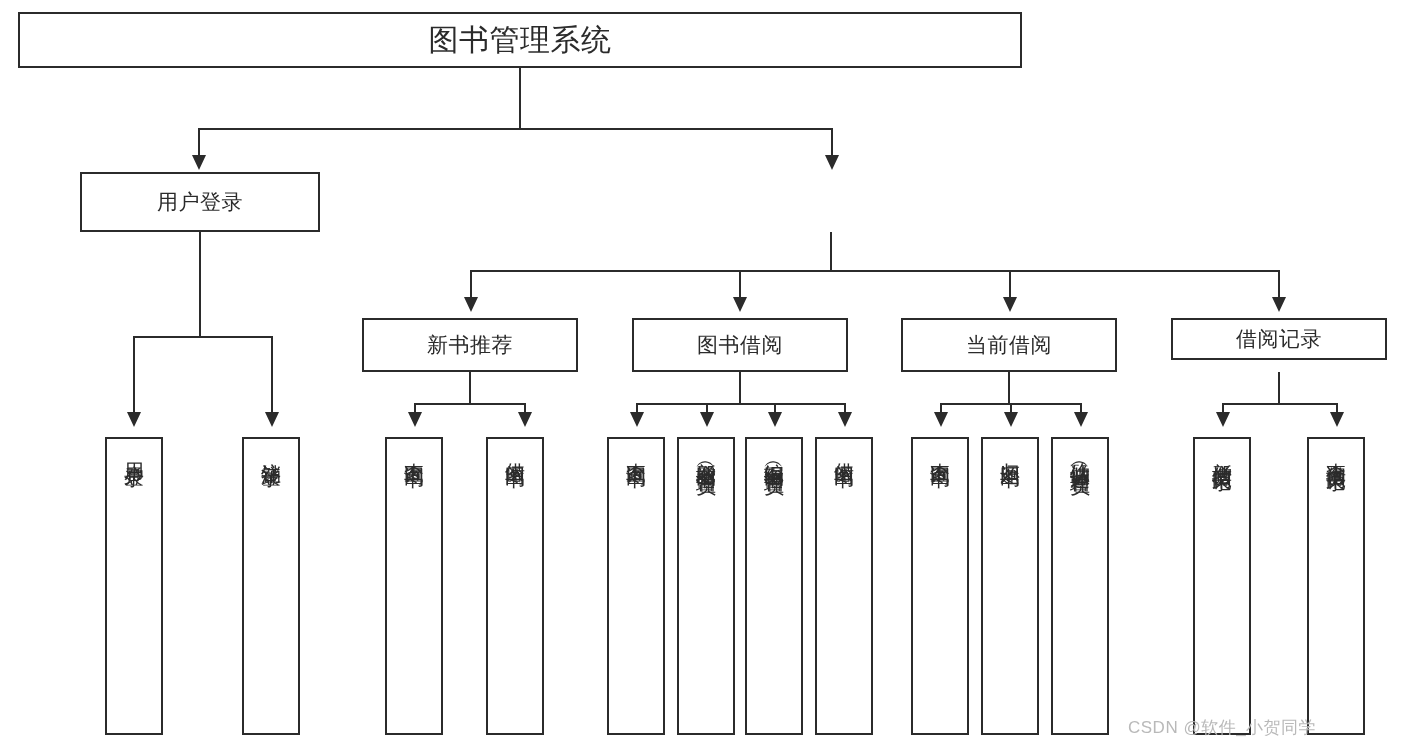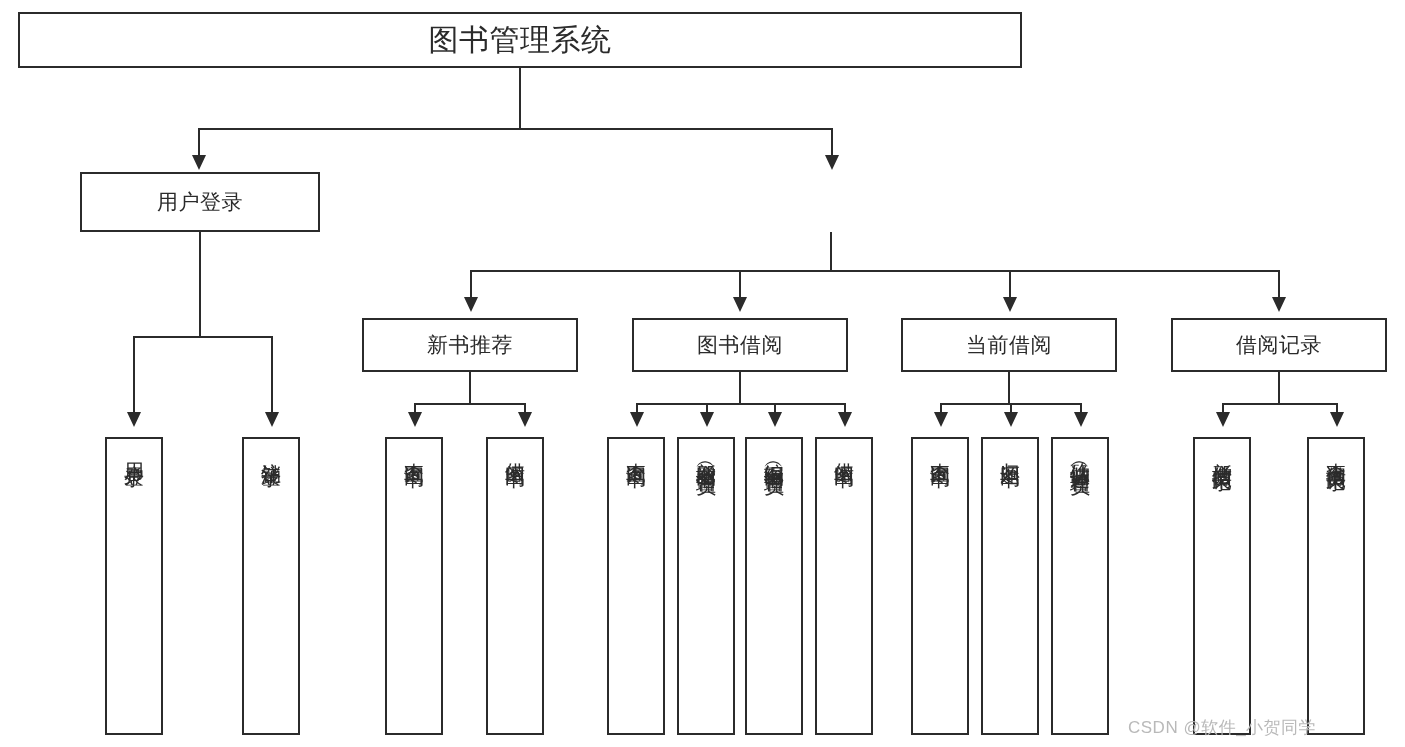--- a/index.html
+++ b/index.html
@@ -131,21 +131,21 @@
   </div>
 
   <div class="node level3" style="left:362px; top:318px; width:216px; height:54px;">
     <span class="label">新书推荐</span>
   </div>
 
   <div class="node level3" style="left:901px; top:318px; width:216px; height:54px;">
     <span class="label">当前借阅</span>
   </div>
 
-  <div class="node level3" style="left:1171px; top:318px; width:216px; height:54px;">
+  <div class="node level3" style="left:1171px; top:318px; width:216px; height:42px;">
     <span class="label">借阅记录</span>
   </div>
 
   <div class="vline" style="left:469px; top:372px; height:31px;"></div>
   <div class="hline" style="left:414px; top:403px; width:110px;"></div>
   <div class="vline" style="left:414px; top:403px; height:11px;"></div>
   <div class="arrow" style="left:408px; top:412px;"></div>
   <div class="vline" style="left:524px; top:403px; height:11px;"></div>
   <div class="arrow" style="left:518px; top:412px;"></div>
 

